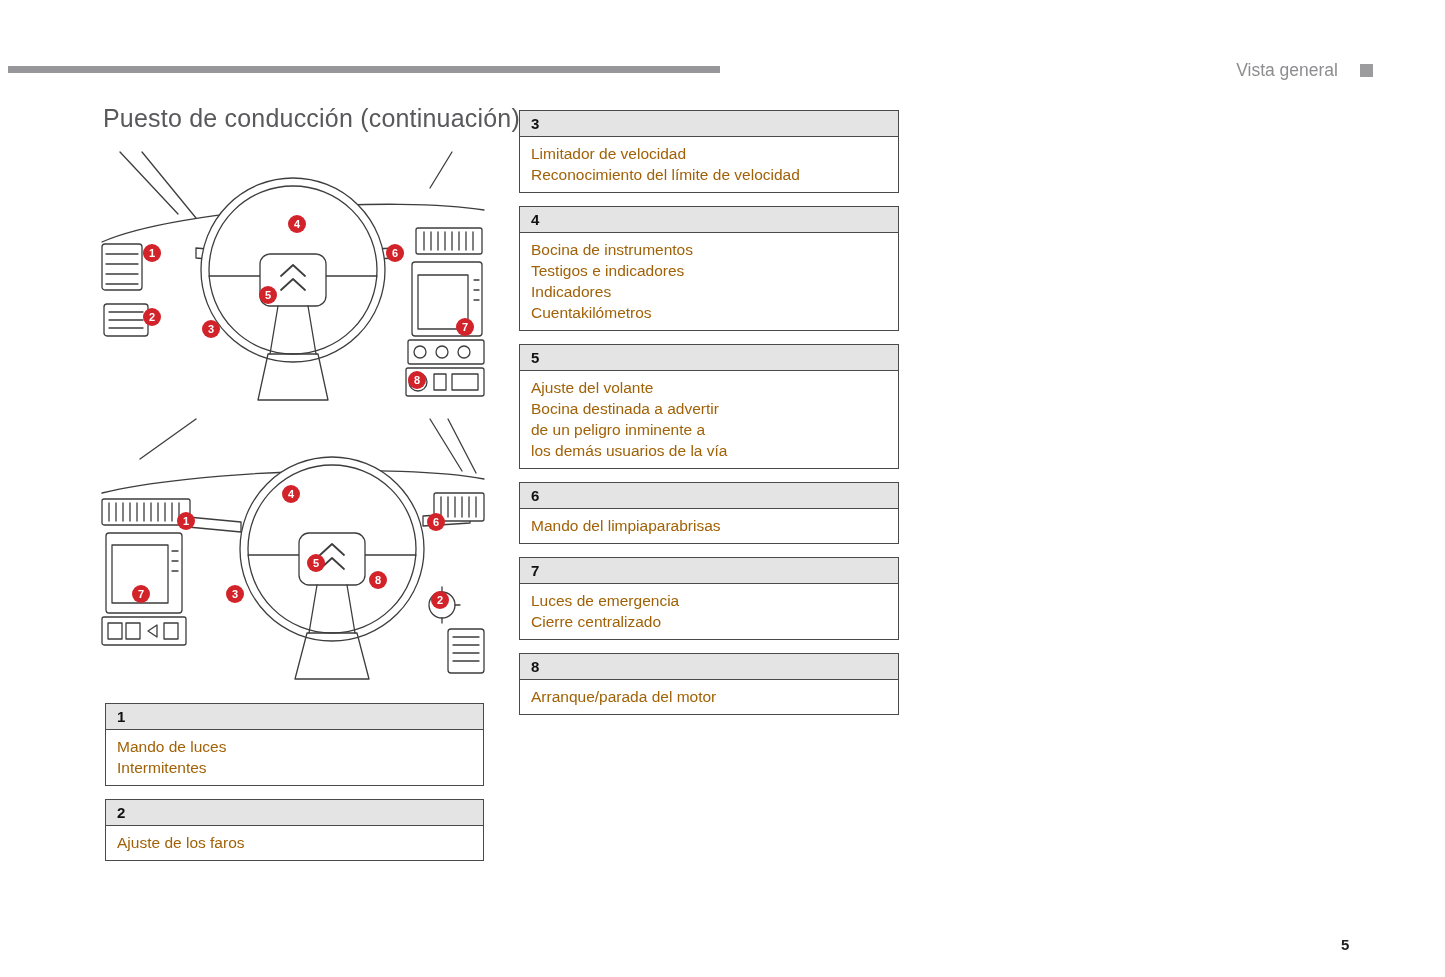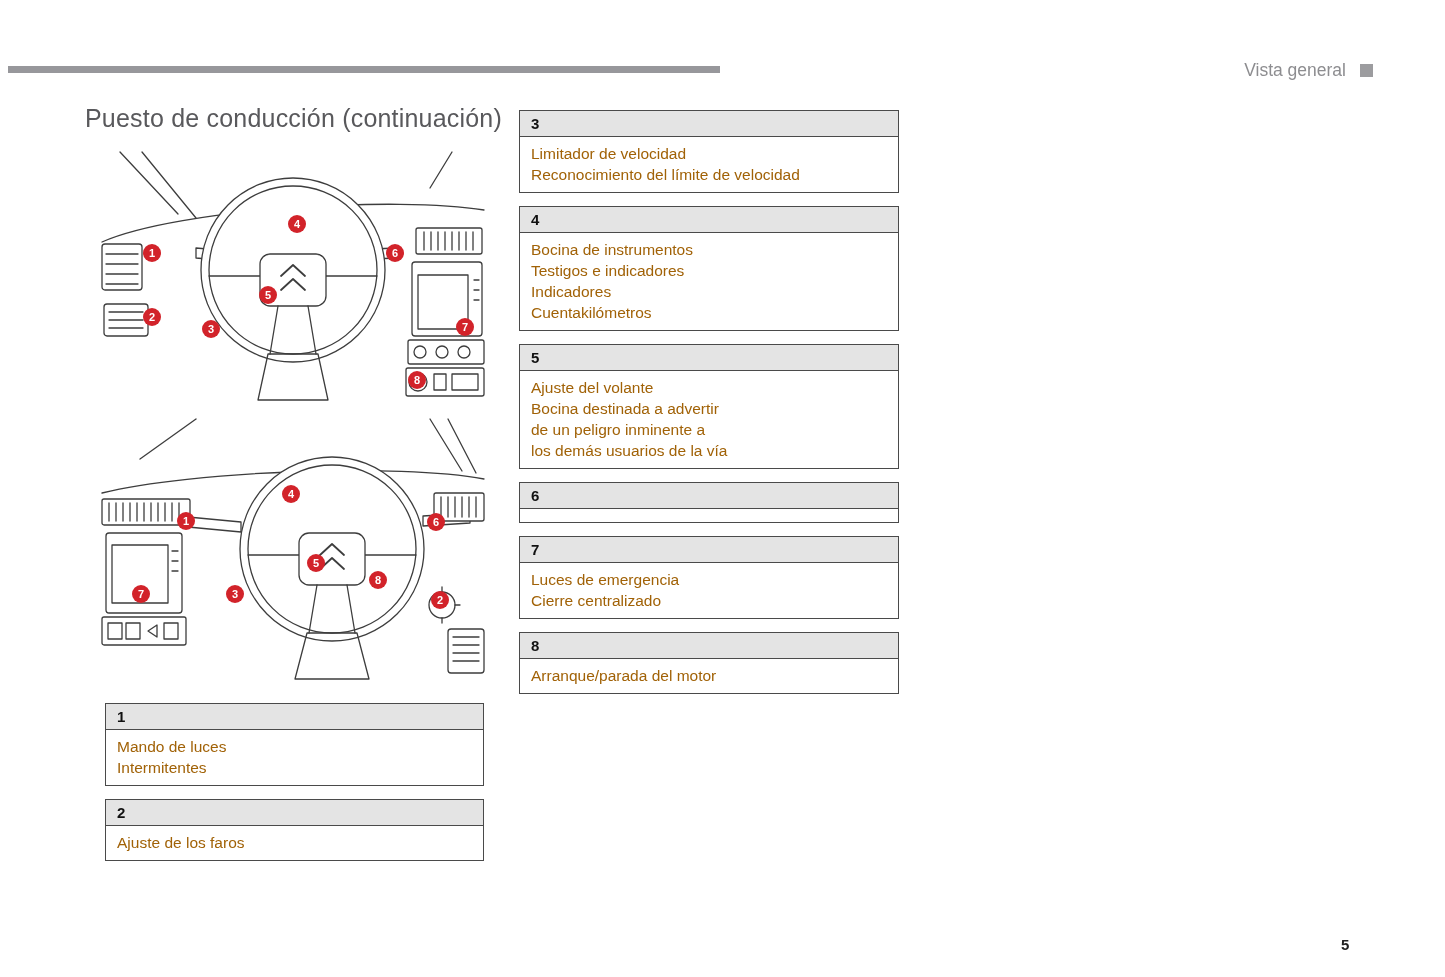--- a/index.html
+++ b/index.html
@@ -2,25 +2,25 @@
 <html style="--callout-red: #d2232a; --legend-header-bg: #e4e4e4; --top-bar: #97979b;"><head>
 <meta charset="utf-8">
 <style>
   * { margin:0; padding:0; box-sizing:border-box; }
   html,body { background:#fff; }
   body { font-family:"Liberation Sans", sans-serif; color:#1a1a1a; }
   .page { position:relative; width:1445px; height:977px; background:#fff; overflow:hidden; }
 
   .topbar { position:absolute; left:8px; top:66px; width:712px; height:7px; background:var(--top-bar,#97979b); }
 
-  .header-right { position:absolute; top:60px; right:72px; display:flex; align-items:center; gap:14px; }
+  .header-right { position:absolute; top:60px; right:72px; display:flex; align-items:center; gap:22px; }
   .section-label { color:#8d8d90; font-size:17.5px; }
   .section-square { width:13px; height:13px; background:#9c9c9f; }
 
-  .title { position:absolute; left:85px; top:104px; font-size:25px; font-weight:400; color:#59595c; letter-spacing:.2px; }
+  .title { position:absolute; left:103px; top:104px; font-size:25px; font-weight:400; color:#59595c; letter-spacing:.2px; }
 
   .diagram { position:absolute; }
   .d1 { left:100px; top:148px; width:385px; height:262px; }
   .d2 { left:100px; top:415px; width:385px; height:270px; }
   .diagram svg { position:absolute; left:0; top:0; }
 
   .callout {
     position:absolute; width:18px; height:18px; border-radius:50%;
     background:var(--callout-red,#d2232a); color:#fff;
     font-size:11px; font-weight:bold; line-height:18px; text-align:center;
@@ -208,20 +208,21 @@
       <div class="legend-body">
         <div>Ajuste del volante</div>
         <div>Bocina destinada a advertir</div>
         <div>de un peligro inminente a</div>
         <div>los demás usuarios de la vía</div>
       </div>
     </div>
     <div class="legend-box">
       <div class="legend-header">6</div>
       <div class="legend-body">
+        <div>Mando del limpiaparabrisas</div>
       </div>
     </div>
     <div class="legend-box">
       <div class="legend-header">7</div>
       <div class="legend-body">
         <div>Luces de emergencia</div>
         <div>Cierre centralizado</div>
       </div>
     </div>
     <div class="legend-box">

